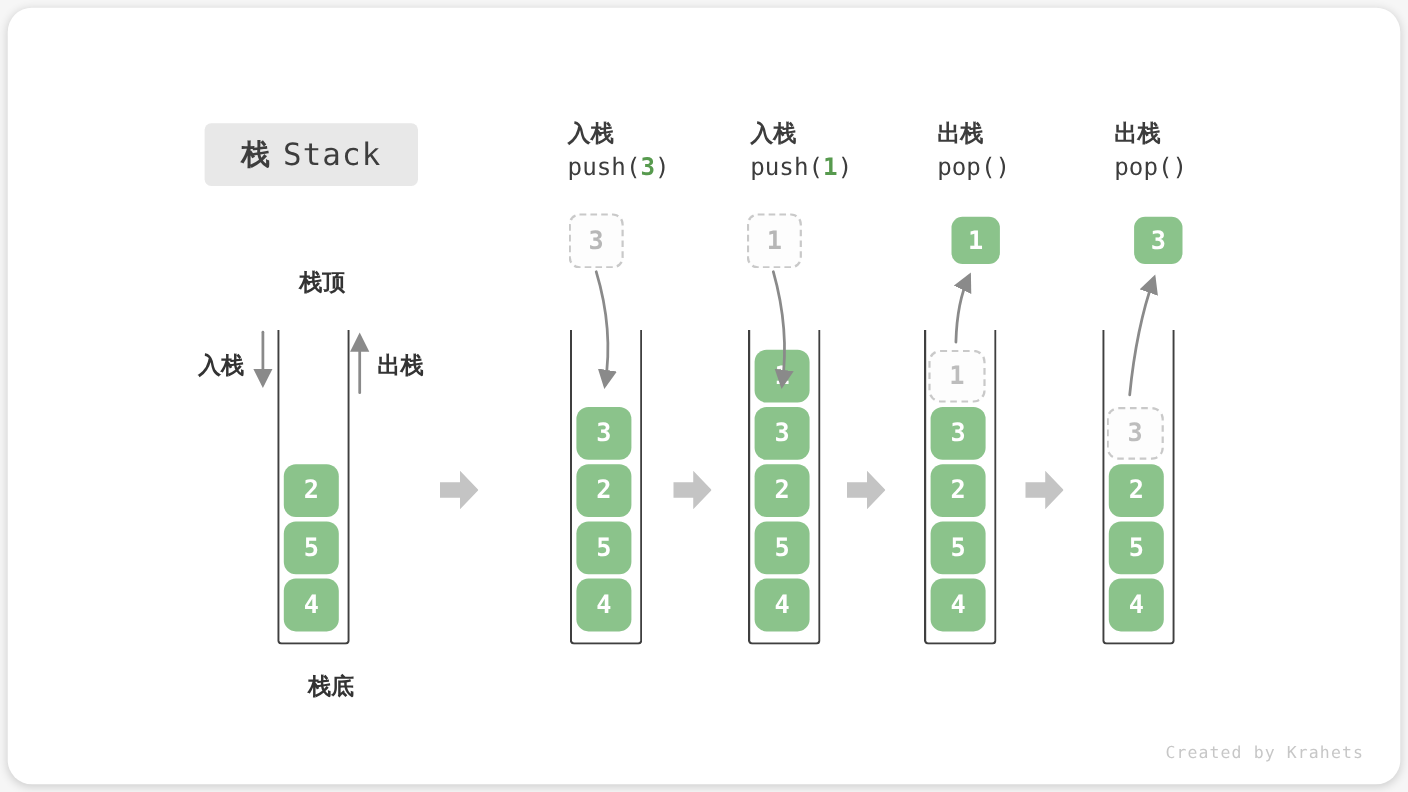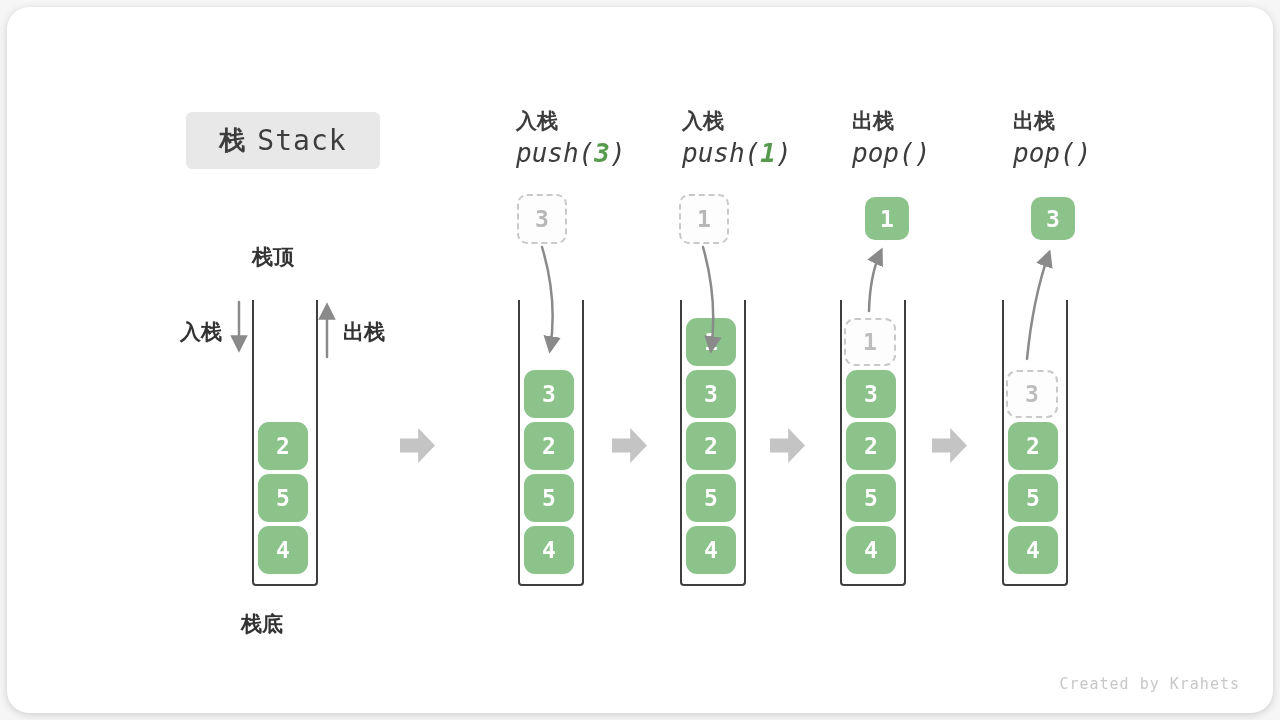--- a/index.html
+++ b/index.html
@@ -8,38 +8,38 @@
   .card{position:absolute;left:7px;top:7px;width:1266px;height:706px;background:#ffffff;
     border-radius:22px;box-shadow:0 2px 9px rgba(0,0,0,0.16);}
   
   .title-badge{position:absolute;left:186px;top:112px;width:194px;height:57px;background:#e8e8e8;
     border-radius:6px;display:flex;align-items:center;justify-content:center;gap:12px;}
   .title-cn{font-size:26px;font-weight:700;color:#3d3d3d;}
   .title-en{font-family:"DejaVu Sans Mono","Liberation Mono",monospace;font-size:28px;font-weight:500;color:#3d3d3d;letter-spacing:1px;}
   
   .op{position:absolute;top:106px;}
   .op-action{font-size:21px;font-weight:700;line-height:30px;}
-  .op-code{font-family:"DejaVu Sans Mono","Liberation Mono",monospace;font-size:26px;line-height:34px;color:#3c3c3c;font-style:italic;}
+  .op-code{font-family:"DejaVu Sans Mono","Liberation Mono",monospace;font-size:22px;line-height:34px;color:#3c3c3c;}
   .op-arg{color:#579a4e;font-weight:700;}
   
   .stack{position:absolute;top:300px;width:62px;height:284px;border:2px solid #3f3f3f;border-top:none;
     border-radius:0 0 4px 4px;background:#ffffff;}
   .cell{position:absolute;left:4px;width:50px;height:48px;border-radius:11px;background:#8bc38b;
     color:#ffffff;font-family:"DejaVu Sans Mono","Liberation Mono",monospace;font-size:23px;font-weight:700;
     display:flex;align-items:center;justify-content:center;}
   .cell.ghost{background:#fdfdfd;border:2px dashed #c9c9c9;color:#bdbdbd;left:2px;width:48px;height:44px;}
   
   .float-ghost{position:absolute;top:194px;width:46px;height:46px;border:2px dashed #c9c9c9;border-radius:10px;
     background:#fdfdfd;color:#b7b7b7;font-family:"DejaVu Sans Mono","Liberation Mono",monospace;font-size:23px;font-weight:700;
     display:flex;align-items:center;justify-content:center;}
   .float-pop{position:absolute;top:197px;width:44px;height:43px;border-radius:10px;background:#8bc38b;
     color:#ffffff;font-family:"DejaVu Sans Mono","Liberation Mono",monospace;font-size:23px;font-weight:700;
     display:flex;align-items:center;justify-content:center;}
   
-  .pos-label{position:absolute;width:62px;text-align:left;font-size:21px;font-weight:700;color:#333;}
+  .pos-label{position:absolute;width:62px;text-align:right;font-size:21px;font-weight:700;color:#333;}
   .side-label{position:absolute;font-size:21px;font-weight:700;color:#333;}
   
   .step-arrow{position:absolute;top:428px;width:35px;height:35px;background:#c4c4c4;
     clip-path:polygon(0 30%,52% 30%,52% 0,100% 50%,52% 100%,52% 70%,0 70%);}
   
   .overlay{position:absolute;left:0;top:0;pointer-events:none;}
   .arrow{fill:none;stroke:#8a8a8a;stroke-width:2.5;stroke-linecap:round;marker-end:url(#ah);}
   
   .watermark{position:absolute;right:40px;top:675px;font-family:"DejaVu Sans Mono","Liberation Mono",monospace;
     font-size:15px;color:#c7c7c7;letter-spacing:1px;text-align:right;}
@@ -71,21 +71,21 @@
     <div class="op-action">出栈</div>
     <div class="op-code"><span>pop(</span><span class="op-arg"></span><span>)</span></div>
   </div>
 
   <div class="float-ghost" style="left:517px">3</div>
   <div class="float-ghost" style="left:679px">1</div>
   <div class="float-pop" style="left:865px">1</div>
   <div class="float-pop" style="left:1031px">3</div>
 
   <div class="pos-label" style="left:252px;top:243px">栈顶</div>
-  <div class="pos-label" style="left:241px;top:610px">栈底</div>
+  <div class="pos-label" style="left:260px;top:610px">栈底</div>
 
   <div class="side-label" style="left:180px;top:318px">入栈</div>
   <div class="side-label" style="left:343px;top:318px">出栈</div>
 
   <div class="stack" style="left:252px">
     <div class="cell" style="top:122px">2</div>
     <div class="cell" style="top:174px">5</div>
     <div class="cell" style="top:226px">4</div>
   </div>
 

